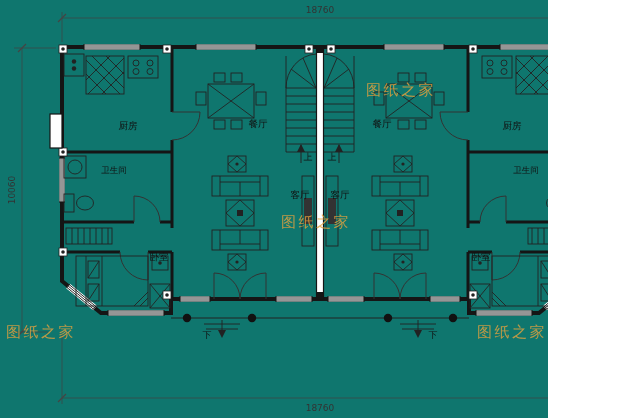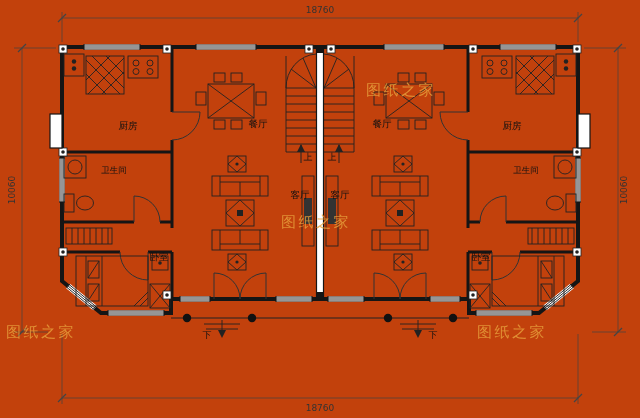--- a/index.html
+++ b/index.html
@@ -1,16 +1,16 @@
 <!DOCTYPE html>
 <html><head>
 <meta charset="utf-8">
 <style>
   html,body{margin:0;padding:0;background:#ffffff;}
-  .stage{position:relative;width:640px;height:418px;background:#c2410c;overflow:hidden;
+  .stage{position:relative;width:548px;height:418px;background:#0f766e;overflow:hidden;
          font-family:"DejaVu Sans", sans-serif;text-align:right;}
   svg{display:block;}
   text{font-family:"DejaVu Sans", sans-serif;}
   .dimtxt{font-size:9px;fill:#333;}
   .roomtxt{font-size:9.5px;fill:#111;}
   .roomtxt-sm{font-size:8.5px;fill:#111;}
   .stairtxt{font-size:9px;fill:#111;}
   .wm{font-size:15px;letter-spacing:2.5px;opacity:.8;}
 </style>
 </head>

